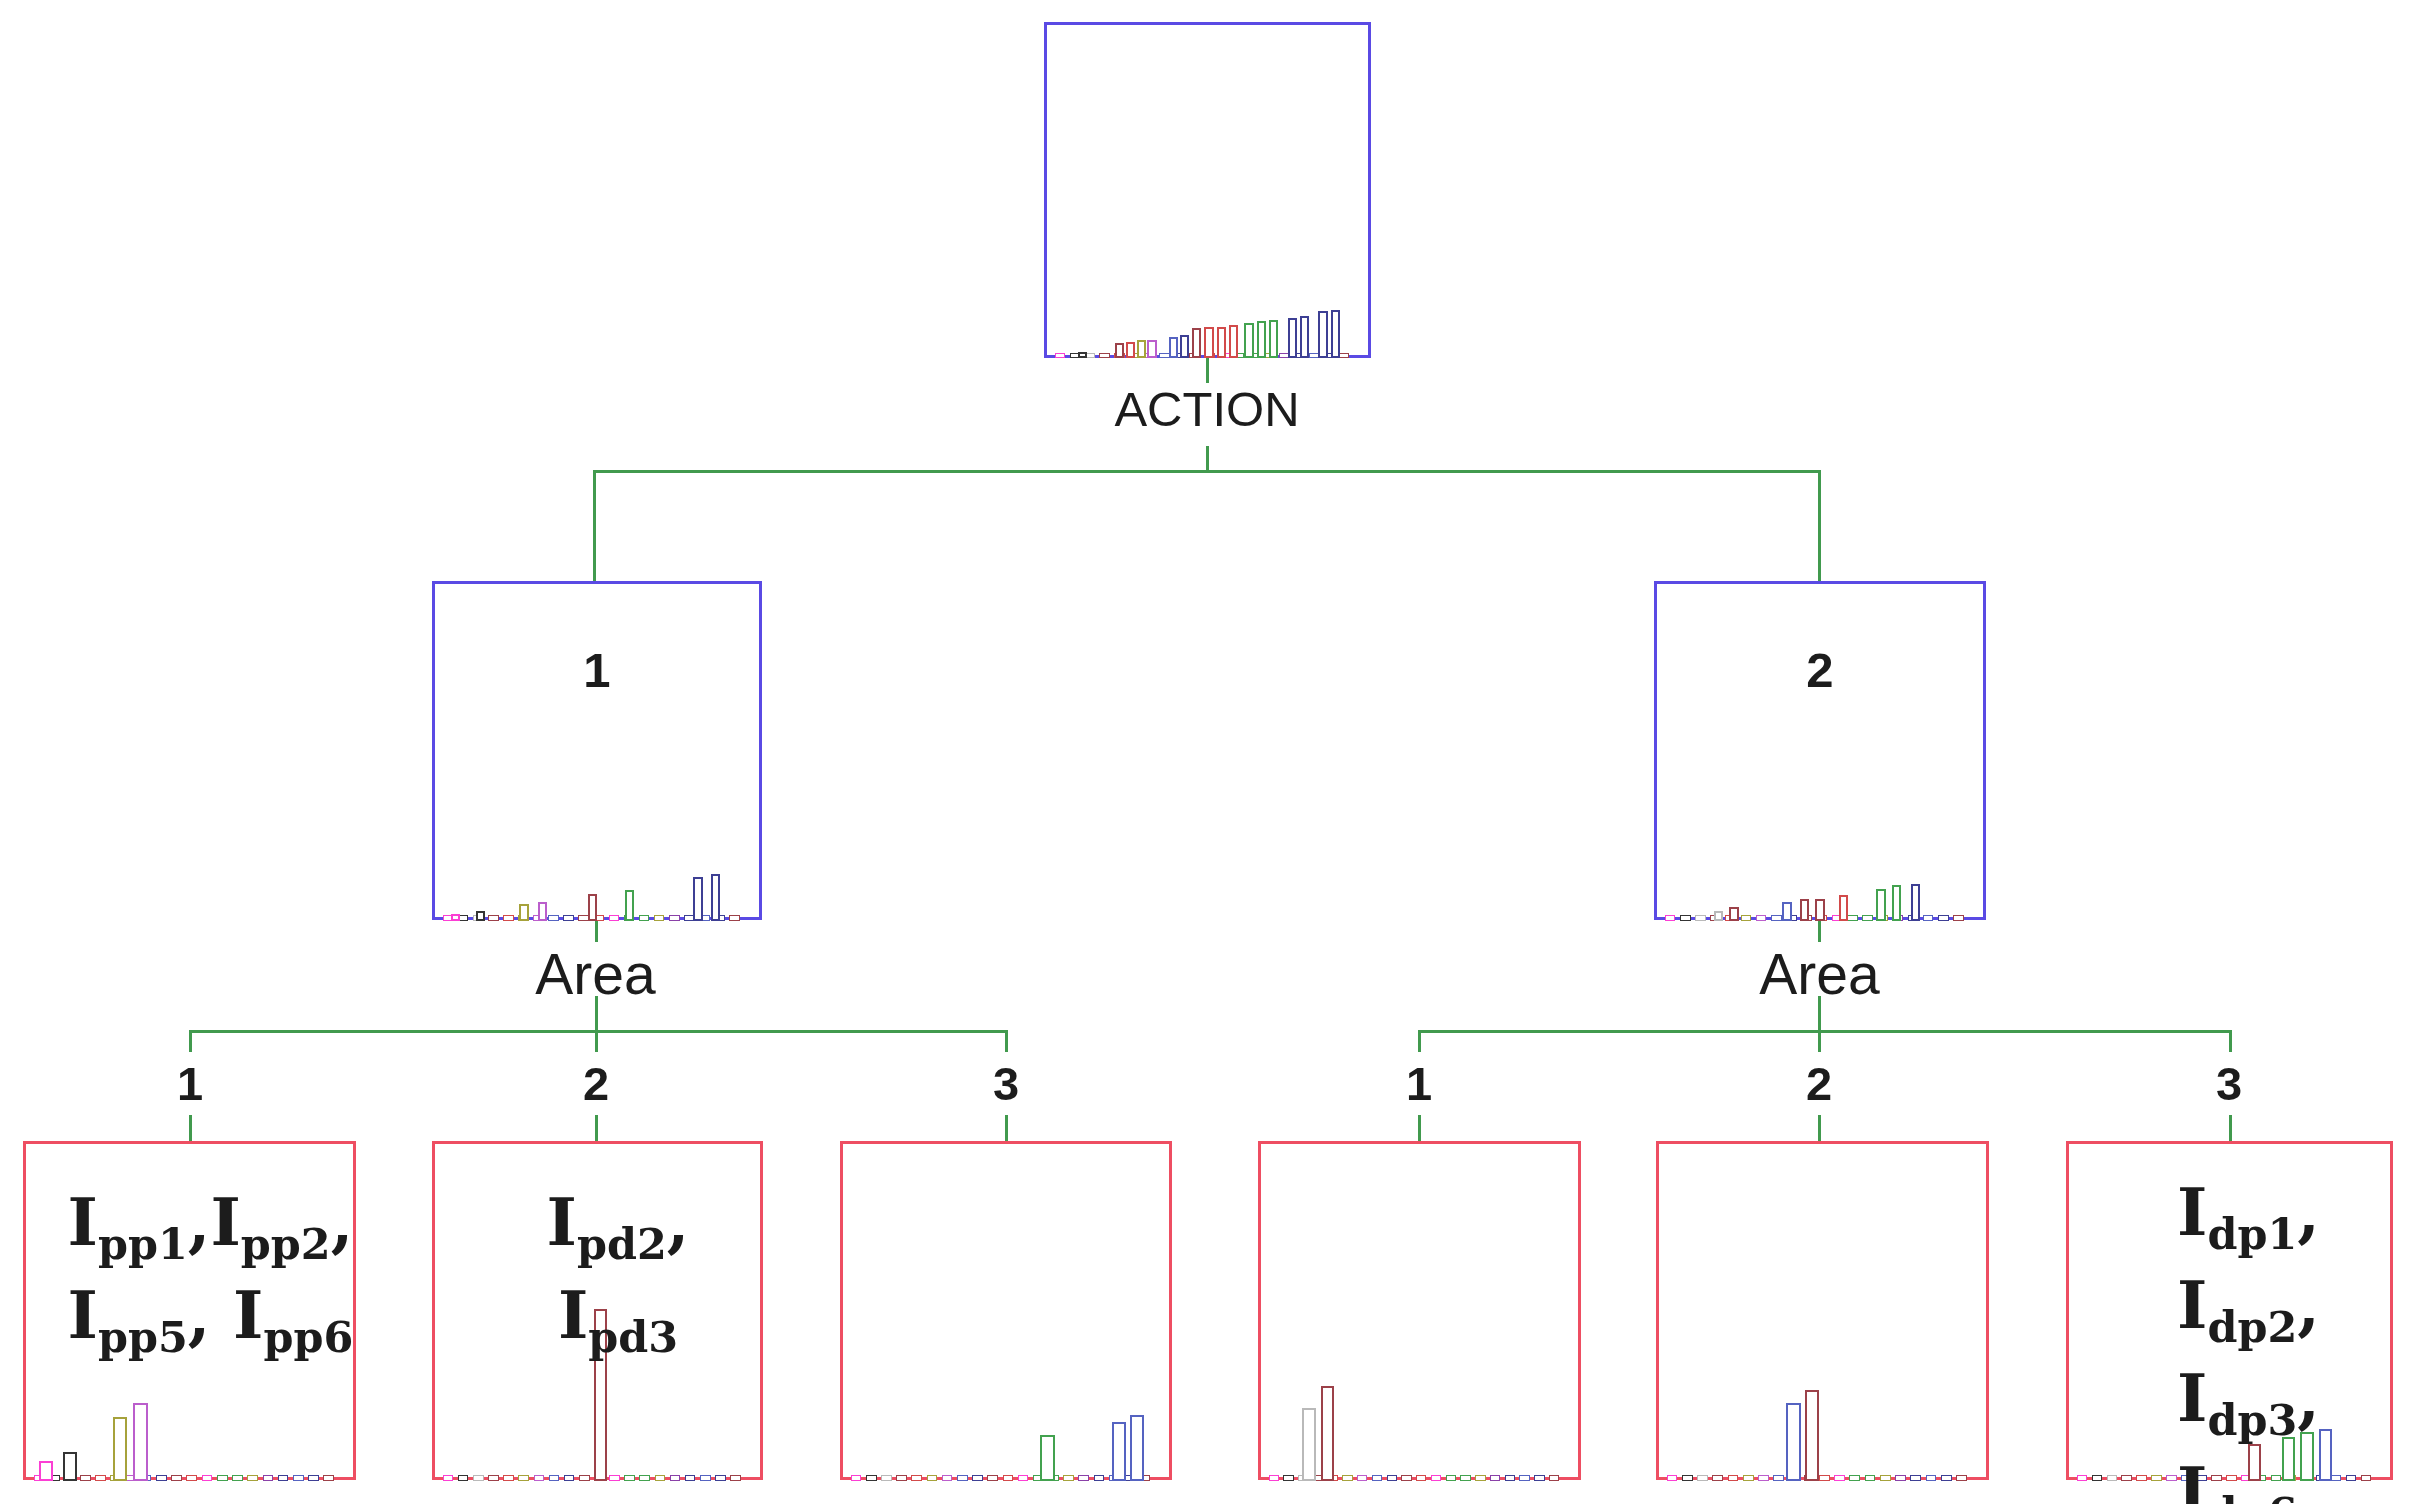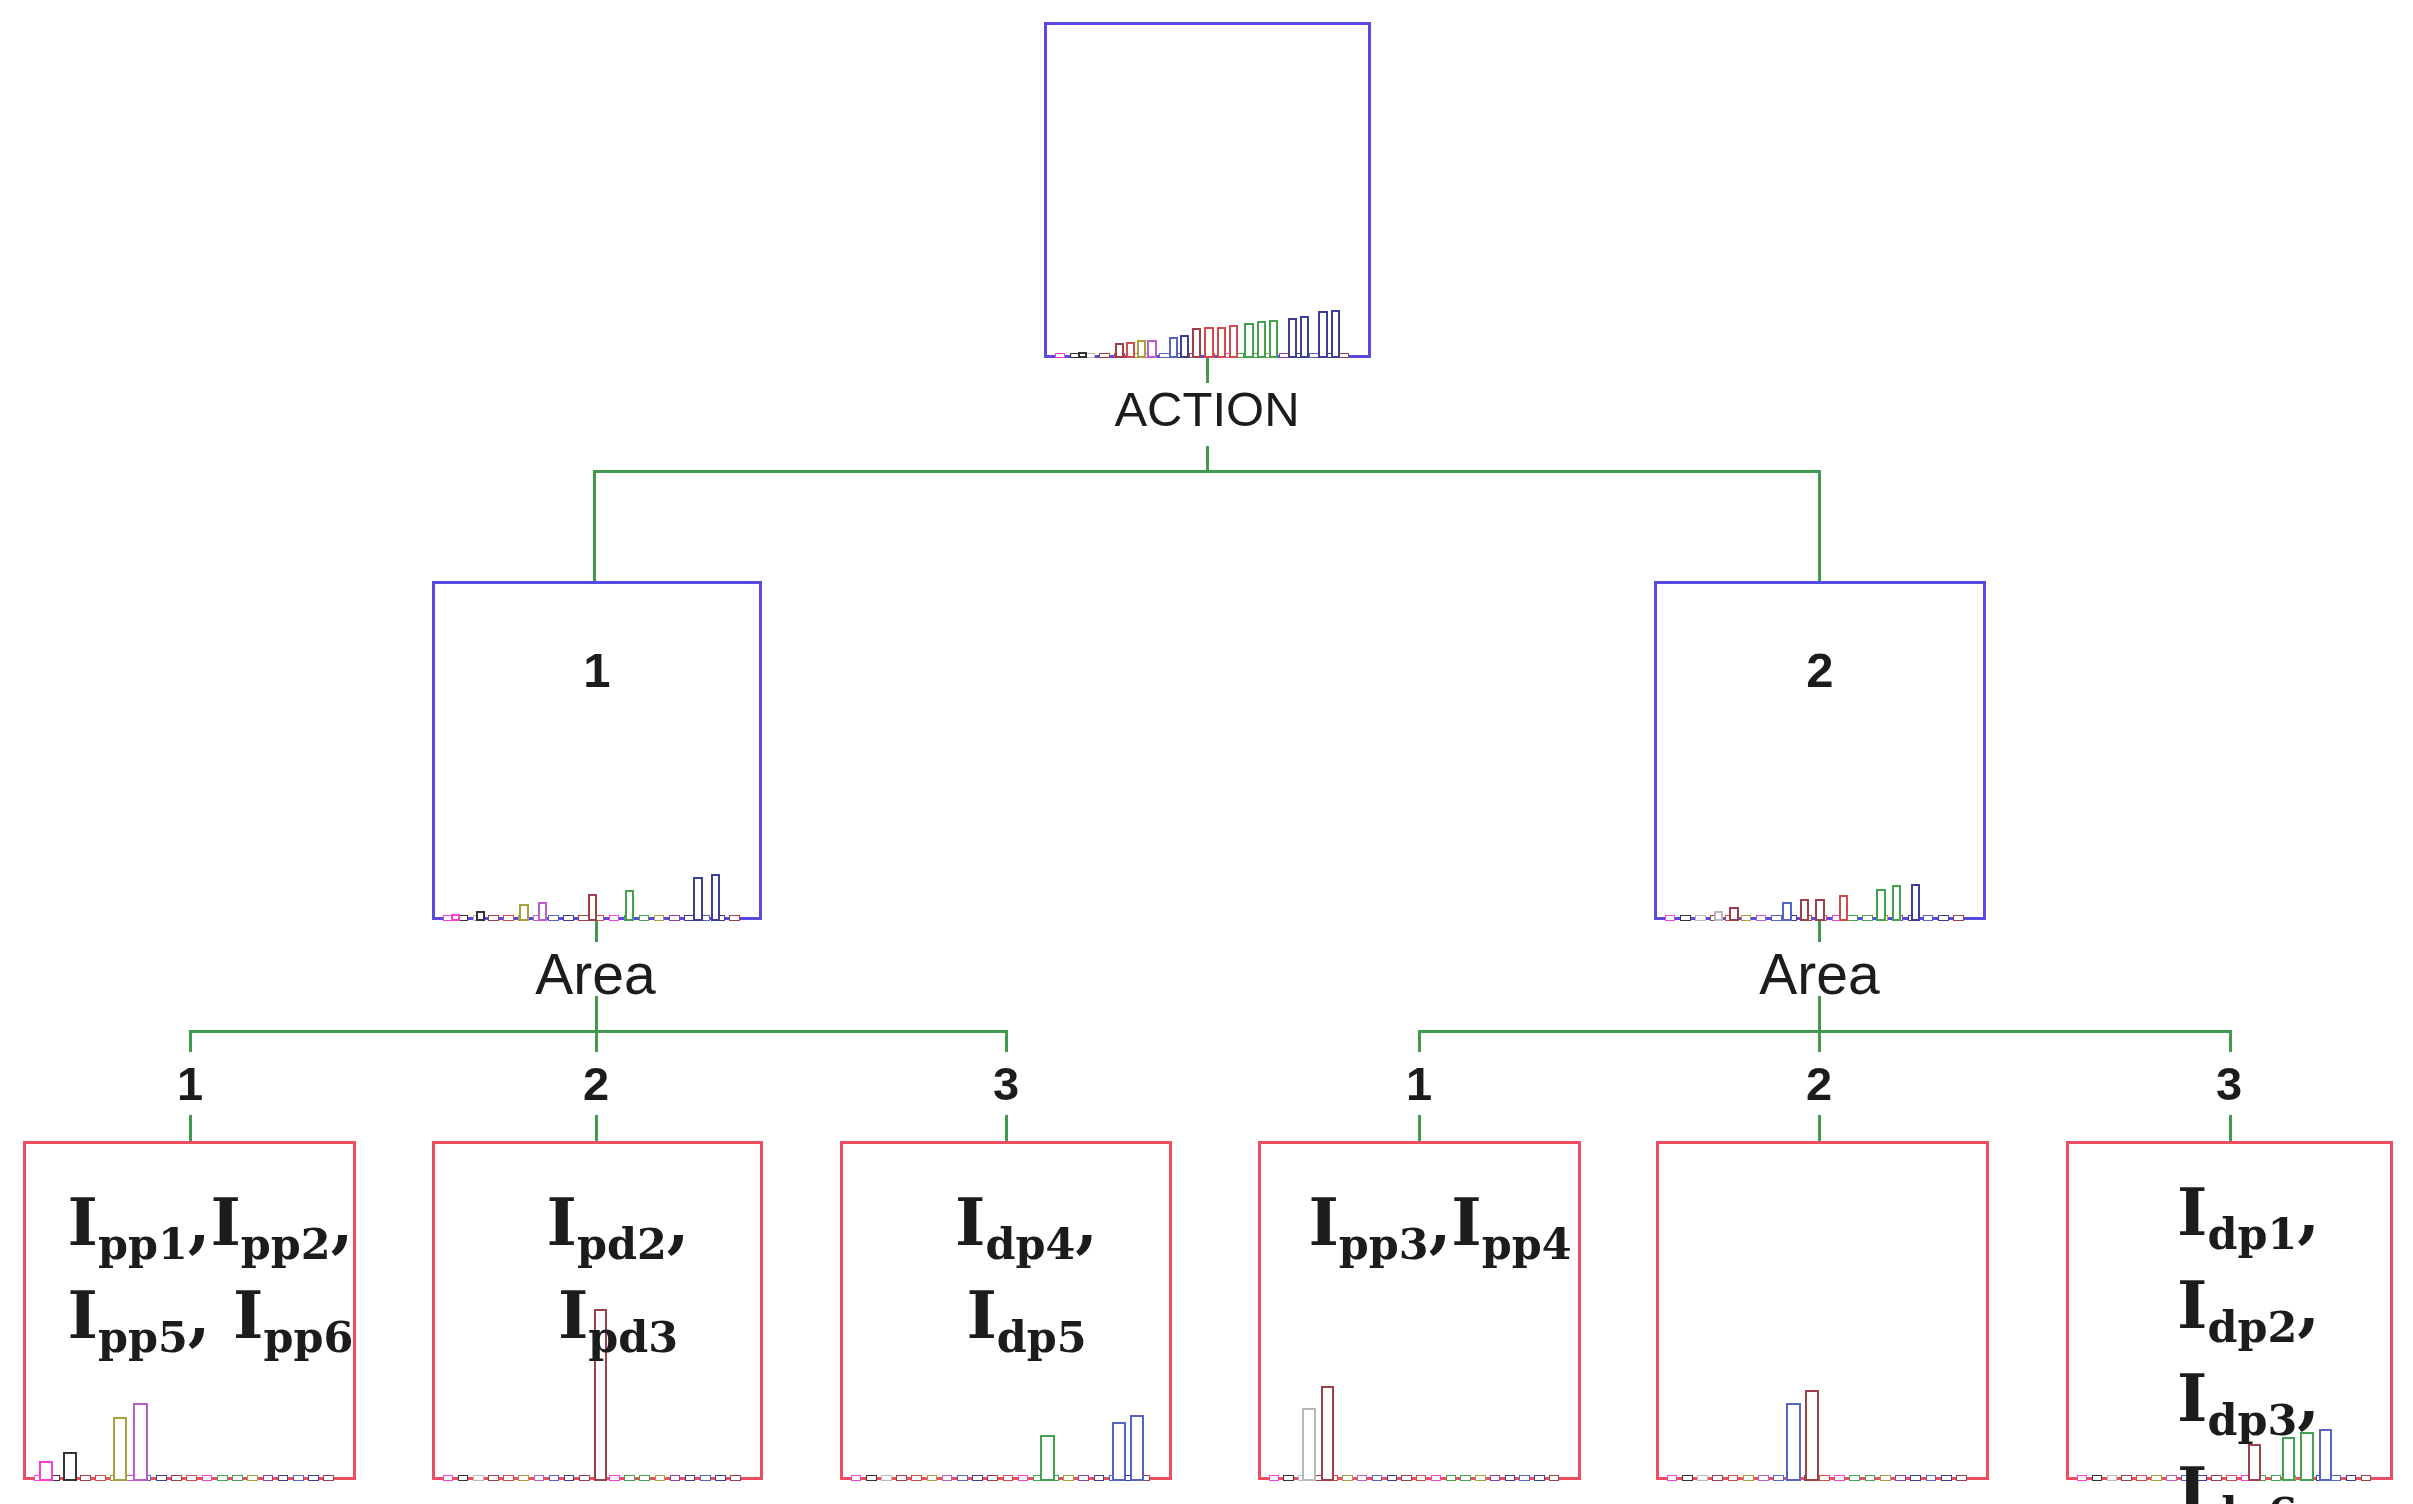--- a/index.html
+++ b/index.html
@@ -277,23 +277,20 @@
         <i class="dash" style="left: 73.15%; border-color: rgb(138, 65, 168);"></i>
         <i class="dash" style="left: 78%; border-color: rgb(61, 63, 148);"></i>
         <i class="dash" style="left: 82.85%; border-color: rgb(85, 99, 193);"></i>
         <i class="dash" style="left: 87.7%; border-color: rgb(61, 63, 148);"></i>
         <i class="dash" style="left: 92.55%; border-color: rgb(156, 65, 73);"></i>
         <i class="bar" style="left: 49%; width: 4.2%; height: 51%; border-color: rgb(156, 65, 73);"></i>
       </div>
   </div>
 
   <div class="node red" style="left:840px;top:1141px;width:332px;height:339px;">
-    <div class="ind-label">
-        <div class="ind-line"><span>I<sub>dp4</sub>, </span><span>I<sub>dp5</sub></span></div>
-      </div>
     <div class="chart">
         <i class="dash" style="left: 0.4%; border-color: rgb(251, 63, 212);"></i>
         <i class="dash" style="left: 5.25%; border-color: rgb(52, 52, 52);"></i>
         <i class="dash" style="left: 10.1%; border-color: rgb(185, 185, 185);"></i>
         <i class="dash" style="left: 14.95%; border-color: rgb(156, 65, 73);"></i>
         <i class="dash" style="left: 19.8%; border-color: rgb(210, 74, 74);"></i>
         <i class="dash" style="left: 24.65%; border-color: rgb(166, 162, 59);"></i>
         <i class="dash" style="left: 29.5%; border-color: rgb(187, 94, 204);"></i>
         <i class="dash" style="left: 34.35%; border-color: rgb(85, 99, 193);"></i>
         <i class="dash" style="left: 39.2%; border-color: rgb(61, 63, 148);"></i>
@@ -308,23 +305,20 @@
         <i class="dash" style="left: 82.85%; border-color: rgb(85, 99, 193);"></i>
         <i class="dash" style="left: 87.7%; border-color: rgb(61, 63, 148);"></i>
         <i class="dash" style="left: 92.55%; border-color: rgb(156, 65, 73);"></i>
         <i class="bar" style="left: 61%; width: 4.5%; height: 13.5%; border-color: rgb(67, 162, 79);"></i>
         <i class="bar" style="left: 84%; width: 4.5%; height: 17.5%; border-color: rgb(85, 99, 193);"></i>
         <i class="bar" style="left: 89.5%; width: 4.5%; height: 19.5%; border-color: rgb(85, 99, 193);"></i>
       </div>
   </div>
 
   <div class="node red" style="left:1258px;top:1141px;width:323px;height:339px;">
-    <div class="ind-label">
-        <div class="ind-line"><span>I<sub>pp3</sub>,</span><span>I<sub>pp4</sub></span></div>
-      </div>
     <div class="chart">
         <i class="dash" style="left: 0.4%; border-color: rgb(251, 63, 212);"></i>
         <i class="dash" style="left: 5.25%; border-color: rgb(52, 52, 52);"></i>
         <i class="dash" style="left: 10.1%; border-color: rgb(185, 185, 185);"></i>
         <i class="dash" style="left: 14.95%; border-color: rgb(156, 65, 73);"></i>
         <i class="dash" style="left: 19.8%; border-color: rgb(210, 74, 74);"></i>
         <i class="dash" style="left: 24.65%; border-color: rgb(166, 162, 59);"></i>
         <i class="dash" style="left: 29.5%; border-color: rgb(187, 94, 204);"></i>
         <i class="dash" style="left: 34.35%; border-color: rgb(85, 99, 193);"></i>
         <i class="dash" style="left: 39.2%; border-color: rgb(61, 63, 148);"></i>

